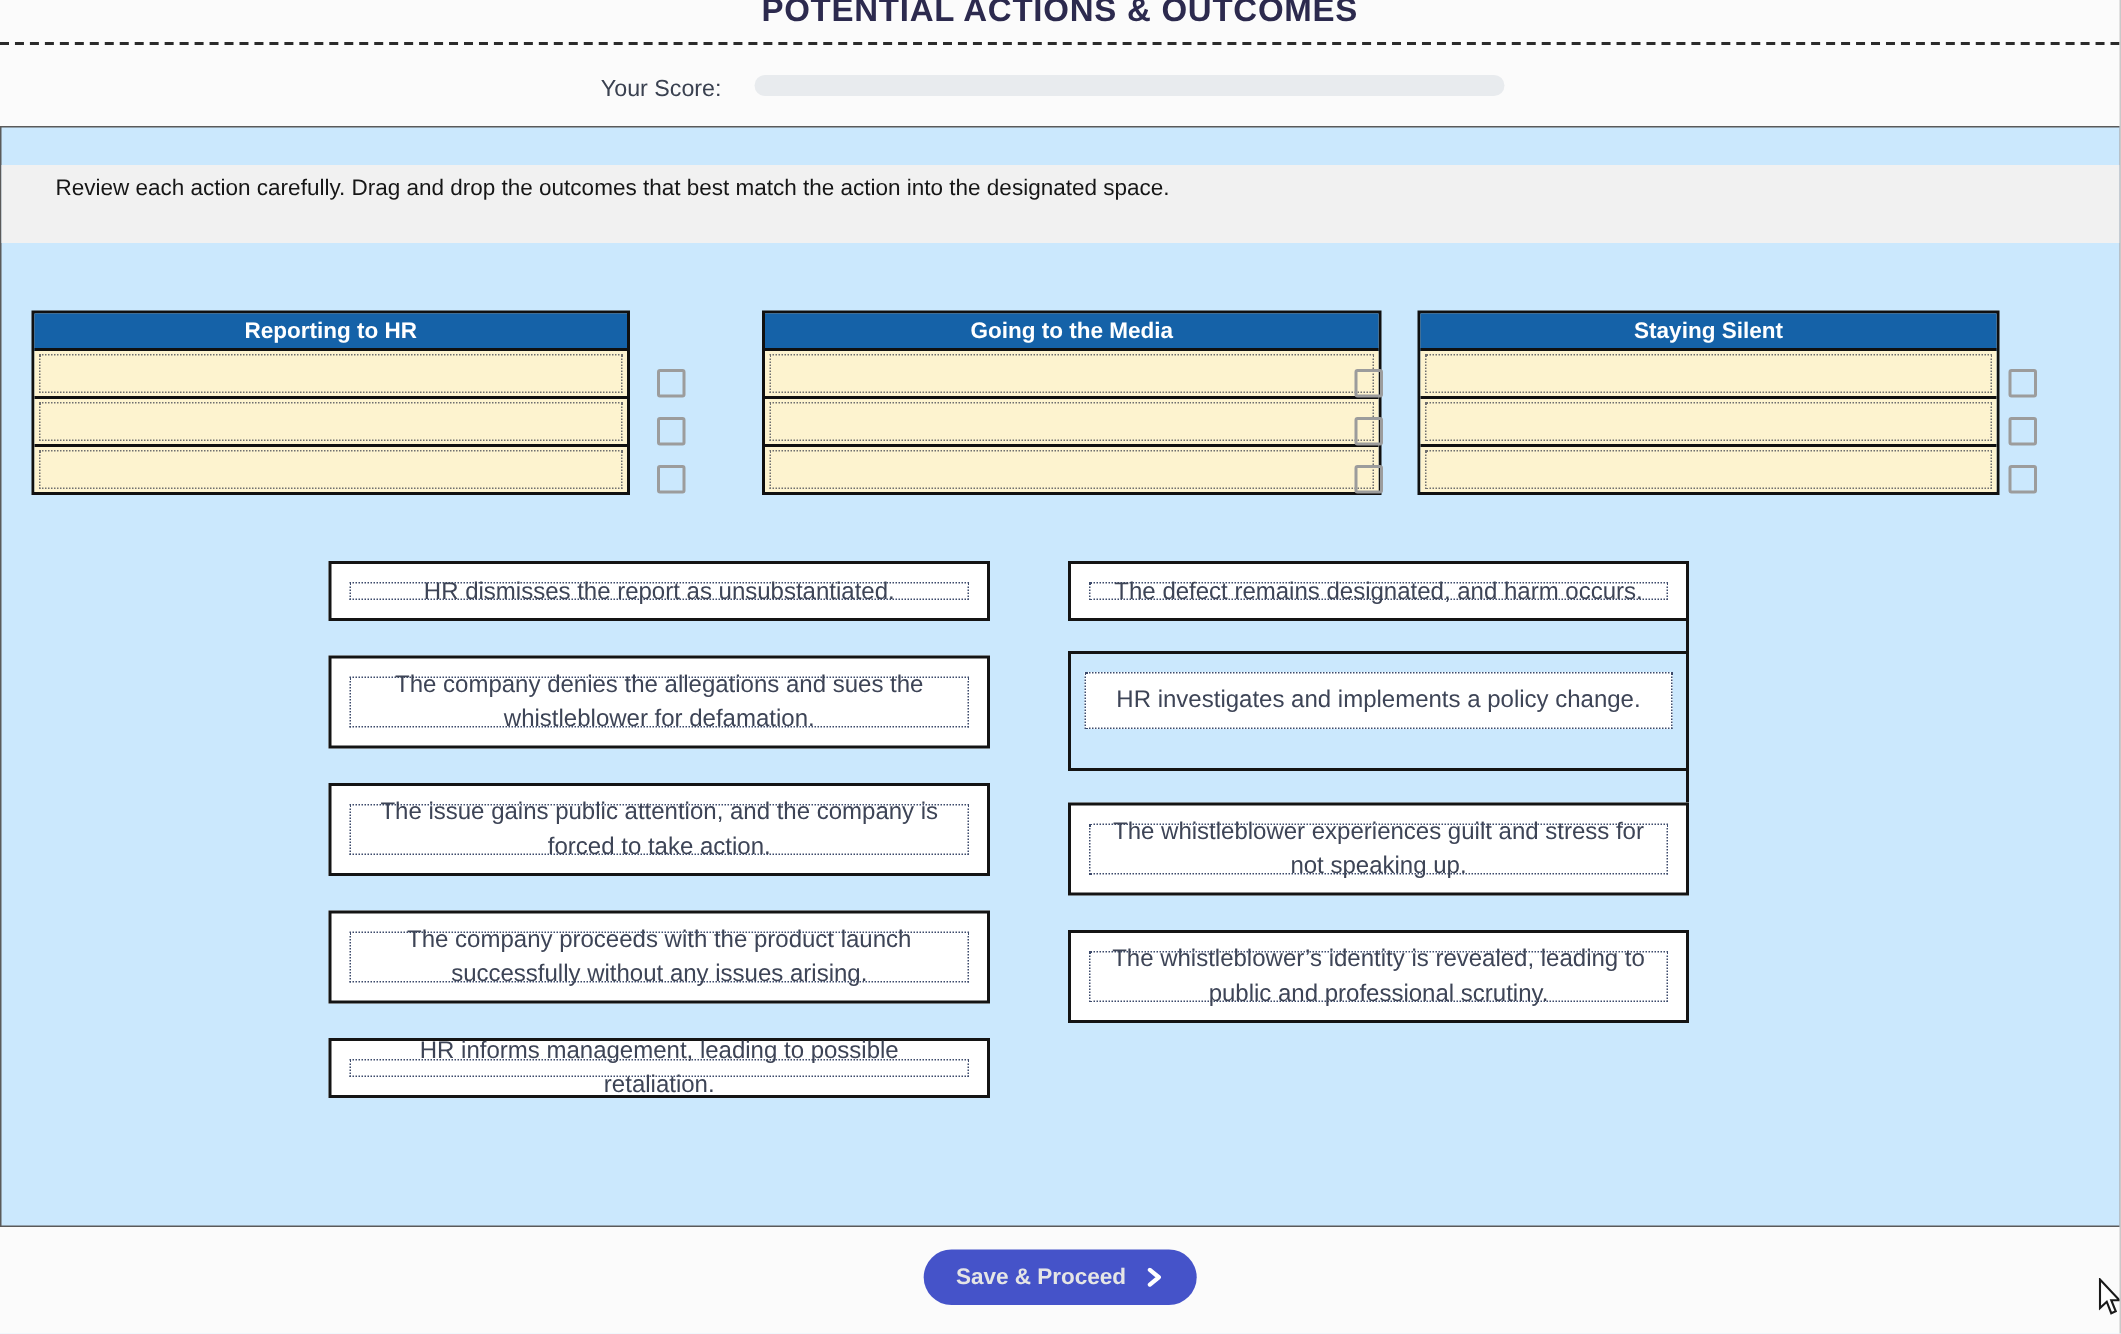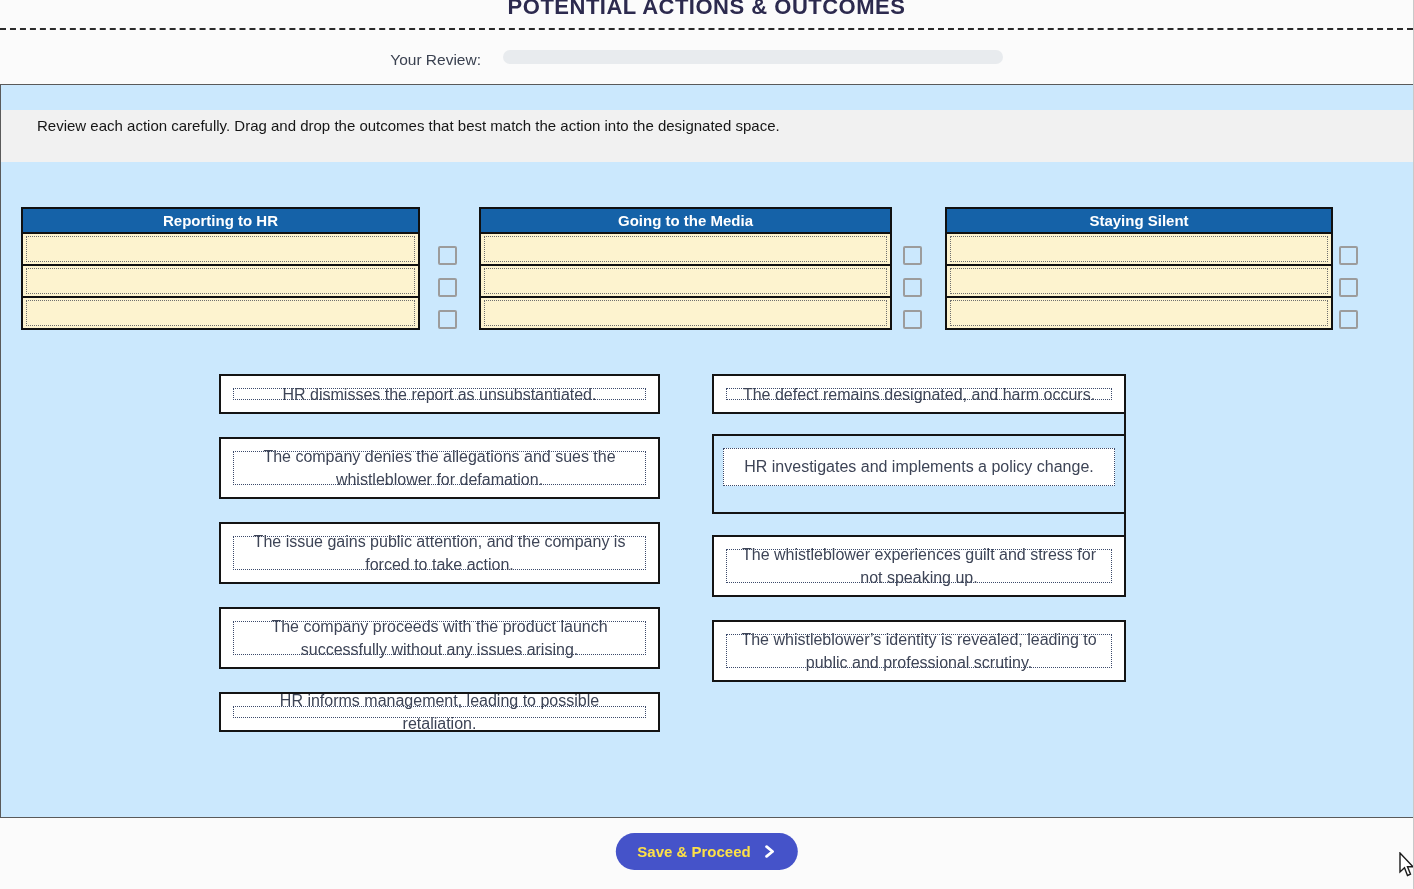--- a/index.html
+++ b/index.html
@@ -33,21 +33,21 @@
     background:#cbe8fd; border:1px solid #5a5a5a; box-sizing:border-box;
   }
   .instructions {
     position:absolute; top:25px; left:0; right:0; height:52px;
     background:#f1f1f1; padding:4px 0 0 36px; box-sizing:border-box;
     font-size:15px; line-height:24px; color:#161616;
   }
   
   .action-col { position:absolute; top:122px; border:2px solid #101010; box-sizing:content-box; }
   .col-1 { left:20px;  width:395px; }
-  .col-2 { left:478px; width:409px; }
+  .col-2 { left:507px; width:409px; }
   .col-3 { left:944px; width:384px; }
   .col-header {
     height:23px; line-height:23px; border-bottom:2px solid #101010;
     background:#1562a8; color:#ffffff; font-weight:bold; font-size:15px;
     text-align:center;
   }
   .drop-slot {
     height:26px; background:#fdf3cf; border-bottom:2px solid #101010;
     padding:2px 3px;
   }
@@ -78,34 +78,34 @@
   .outer-box { border:2px solid #141414; padding:12px 9px; box-sizing:border-box; height:80px; }
   .free-card {
     border:1.4px dotted #3c4a6b; background:#ffffff; height:38px;
     display:flex; align-items:center; justify-content:center; text-align:center;
     font-size:16px; color:#3d4456; box-sizing:border-box;
   }
   
   .save-btn {
     position:absolute; top:833px; left:50%; transform:translateX(-50%);
     height:37px; padding:4px 22px; background:#4553c9; border:none;
-    border-radius:19px; color:#fde047; font-weight:bold; font-size:15px;
+    border-radius:19px; color:#e5e5e5; font-weight:bold; font-size:15px;
     font-family:"Liberation Sans", sans-serif;
     display:flex; align-items:center; gap:12px; cursor:pointer;
   }
   .cursor-glyph { position:absolute; left:1398px; top:852px; }
 </style>
 </head>
 <body>
 
 <div class="page">
 
   <div class="page-title">POTENTIAL ACTIONS &amp; OUTCOMES</div>
   <div class="dashed-divider"></div>
-  <div class="score-row-label">Your Review:</div>
+  <div class="score-row-label">Your Score:</div>
   <div class="score-bar"></div>
 
   <div class="panel">
 
     <div class="instructions">
       <div>Review each action carefully. Drag and drop the outcomes that best match the action into the designated space.</div>
     </div>
 
     <div class="action-col col-1">
       <div class="col-header">Reporting to HR</div>

